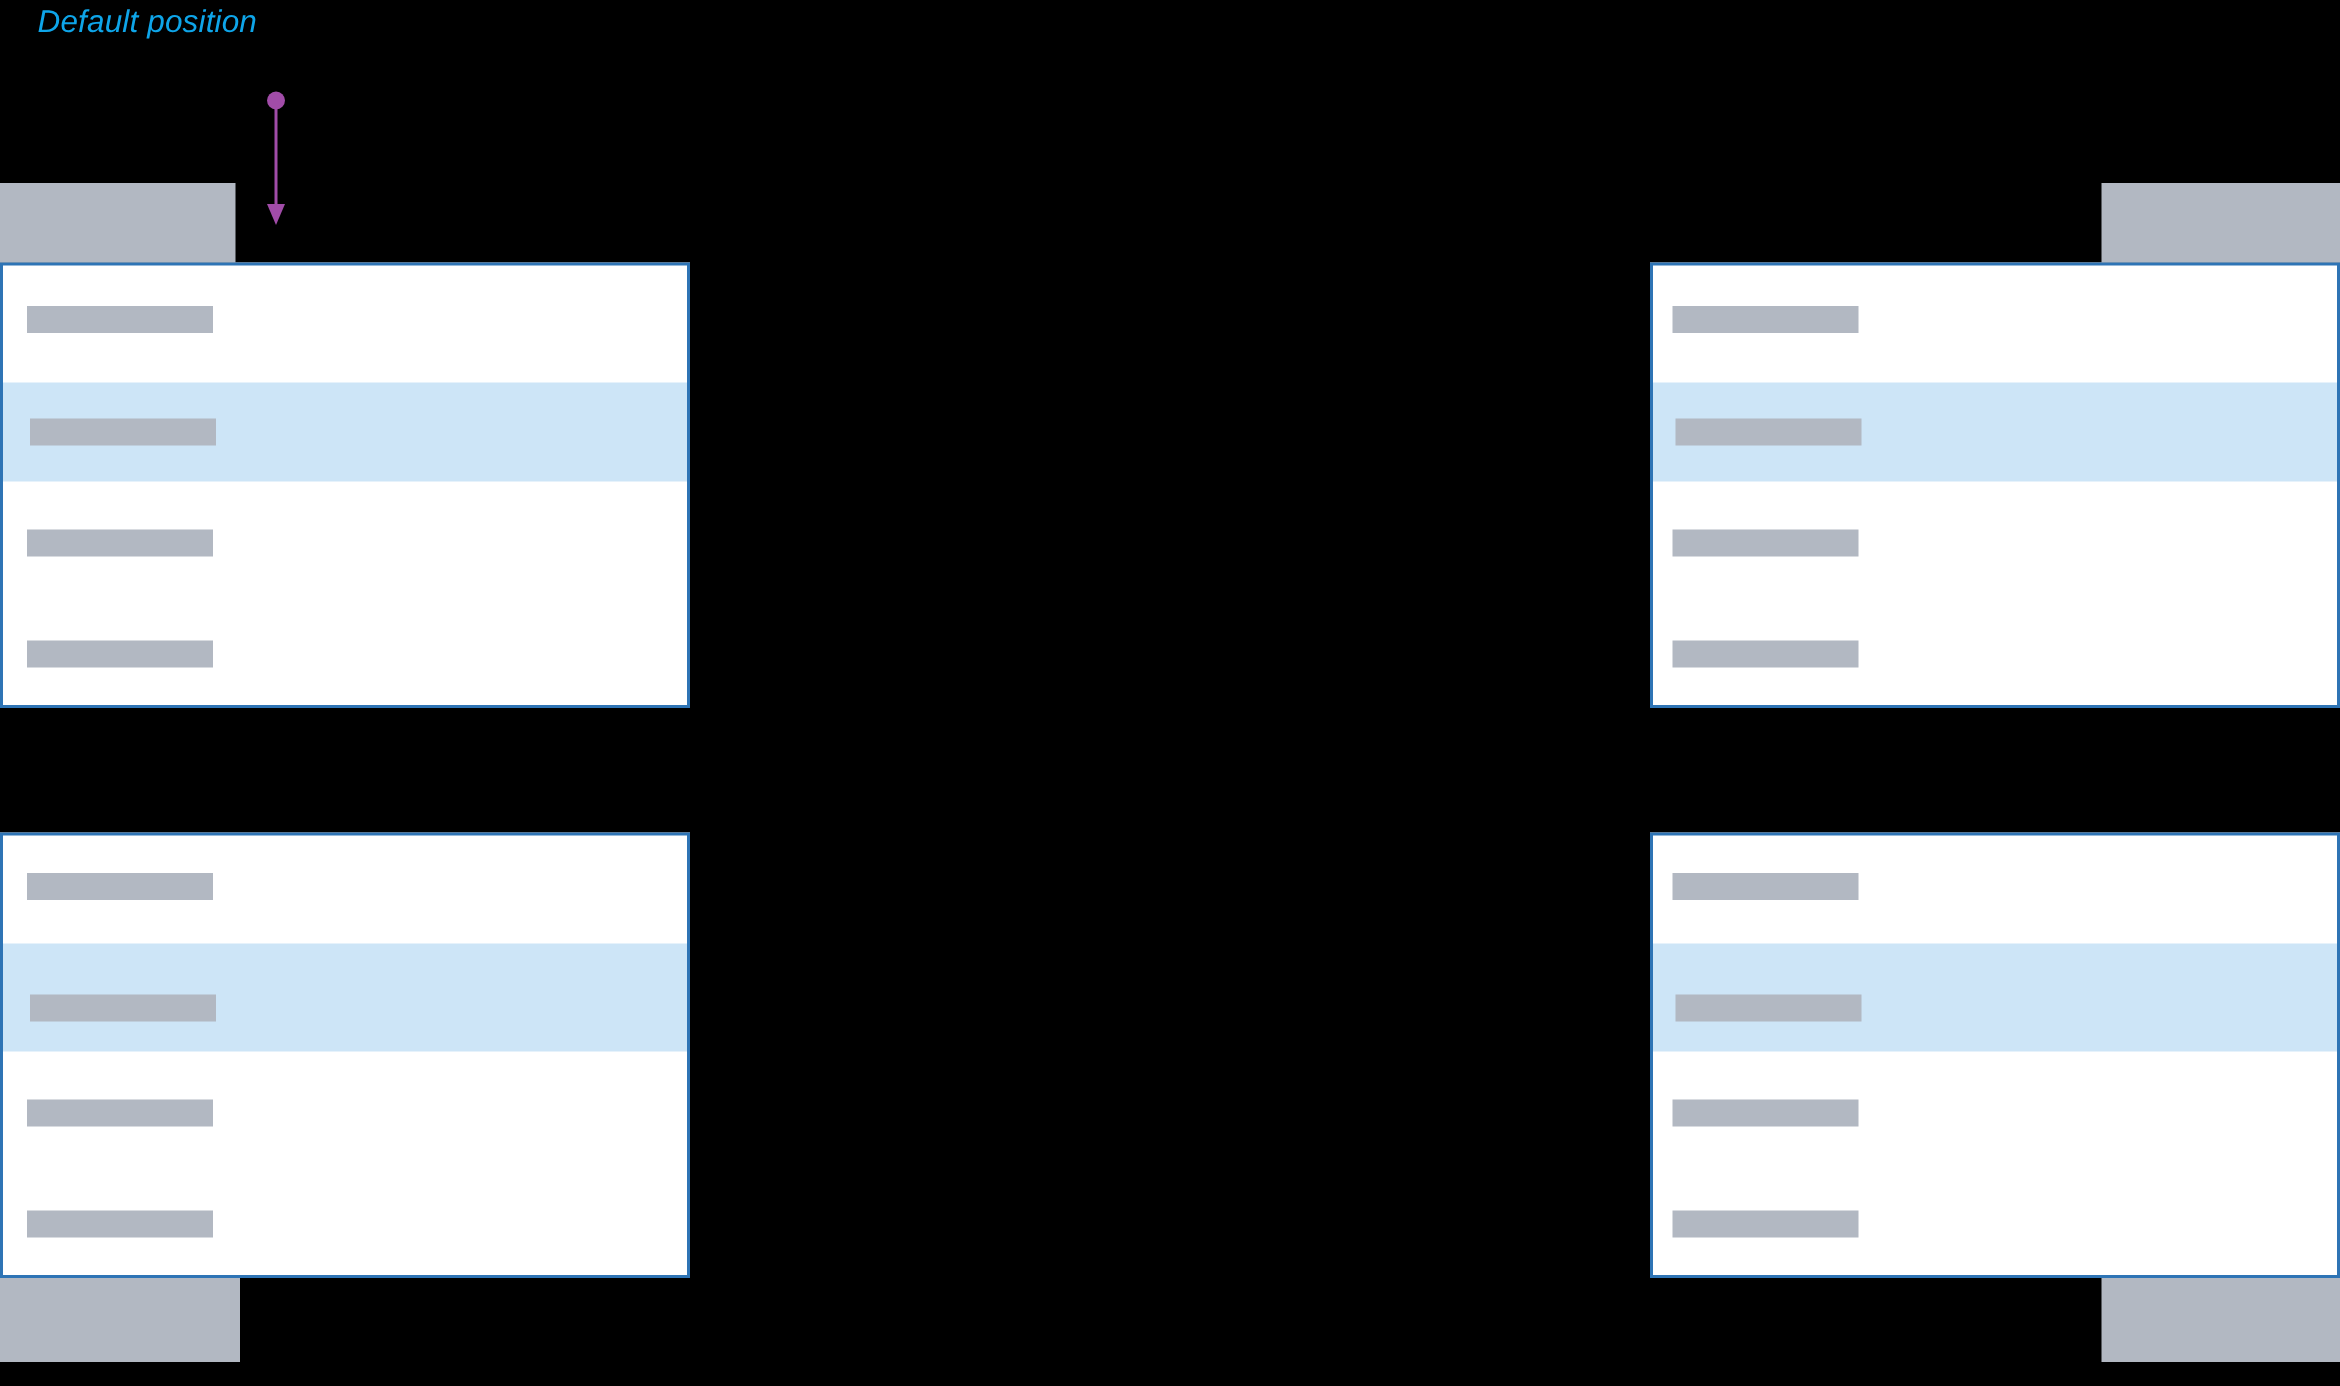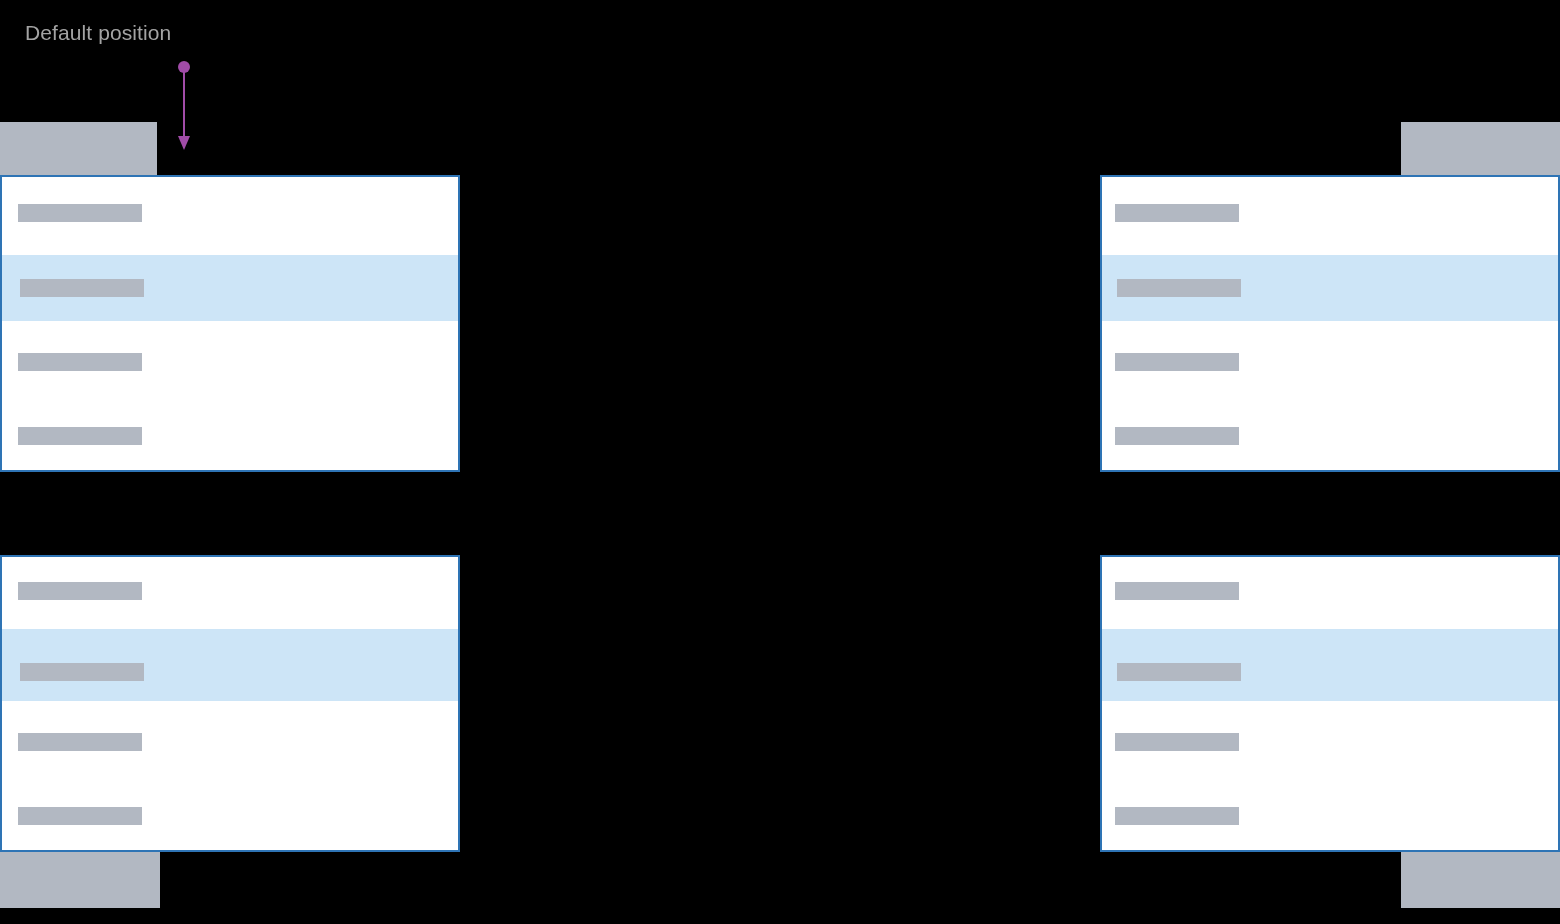--- a/index.html
+++ b/index.html
@@ -62,21 +62,21 @@
     position: absolute;
     background: #B2B8C2;
     height: 18px;
   }
 </style>
 </head>
 <body>
 
 <div id="stage" style="width: 1560px; height: 924px; background: rgb(0, 0, 0);">
 
-  <div class="annot-label" id="annot-label" style="left: 25px; top: 22px; color: #a3a3a3;">Default position</div>
+  <div class="annot-label" id="annot-label" style="left: 25px; top: 4px; color: #0ea5e9; font-style: italic;">Default position</div>
 
   <svg class="annot-arrow" id="annot-arrow" width="40" height="111" viewBox="0 0 40 111" style="left: 164px; top: 53px;">
     <g id="arrow-group">
         <circle cx="20" cy="14" r="6" fill="#A14CA8"></circle>
         <line x1="20" y1="14" x2="20" y2="86" stroke="#A14CA8" stroke-width="2"></line>
         <polygon points="14,83 26,83 20,97" fill="#A14CA8"></polygon>
       </g>
   </svg>
 
   <div id="edge-blocks-host">

